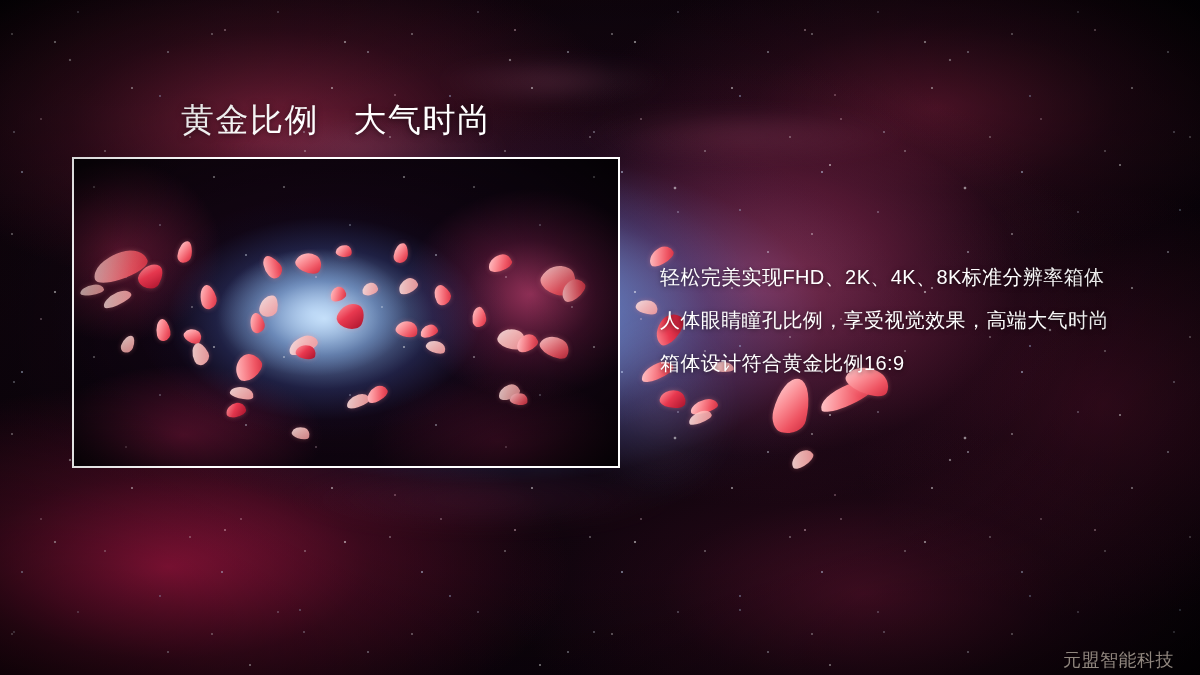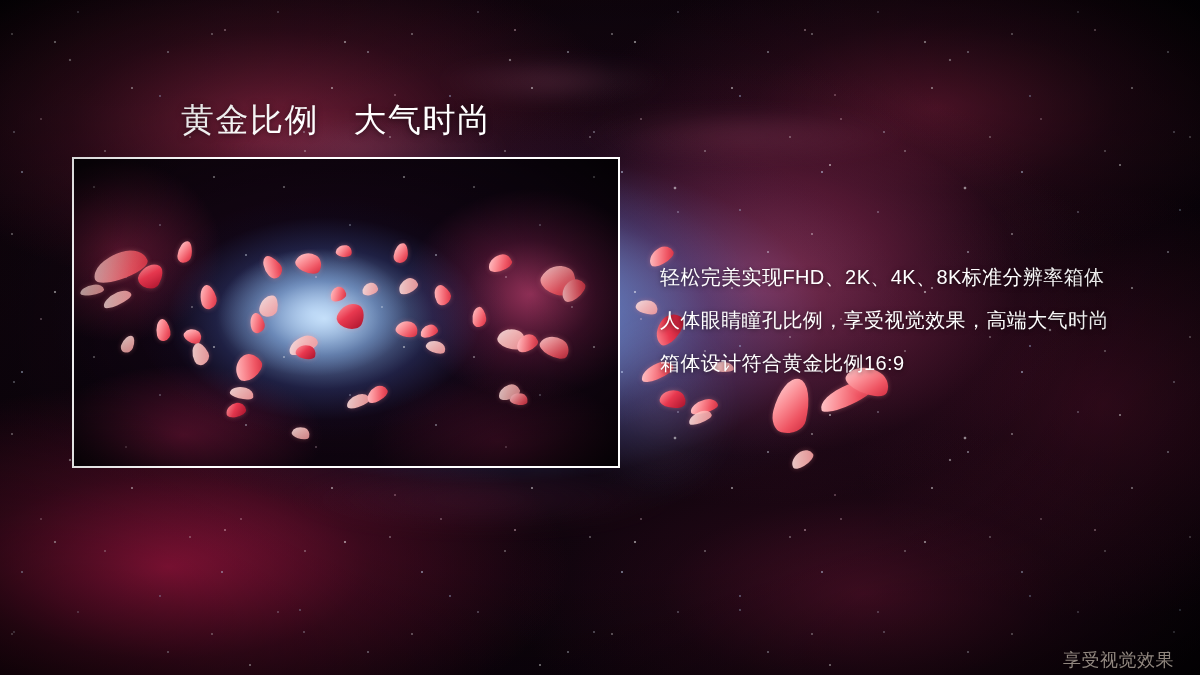--- a/index.html
+++ b/index.html
@@ -266,15 +266,15 @@
   </div>
 
   <div class="body-copy">
     <div>轻松完美实现FHD、2K、4K、8K标准分辨率箱体</div>
     <div>人体眼睛瞳孔比例，享受视觉效果，高端大气时尚</div>
     <div>箱体设计符合黄金比例16:9</div>
   </div>
 
   <div class="vignette"></div>
 
-  <div class="watermark">享受视觉效果</div>
+  <div class="watermark">元盟智能科技</div>
 
 </div>
 
 </body></html>

